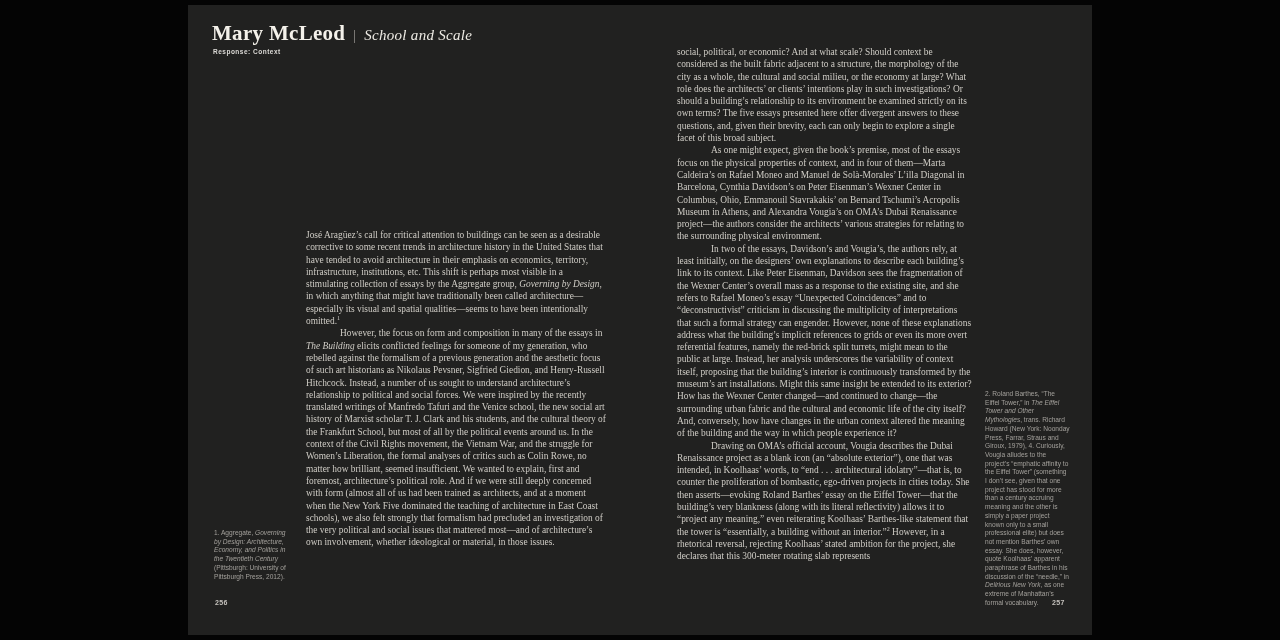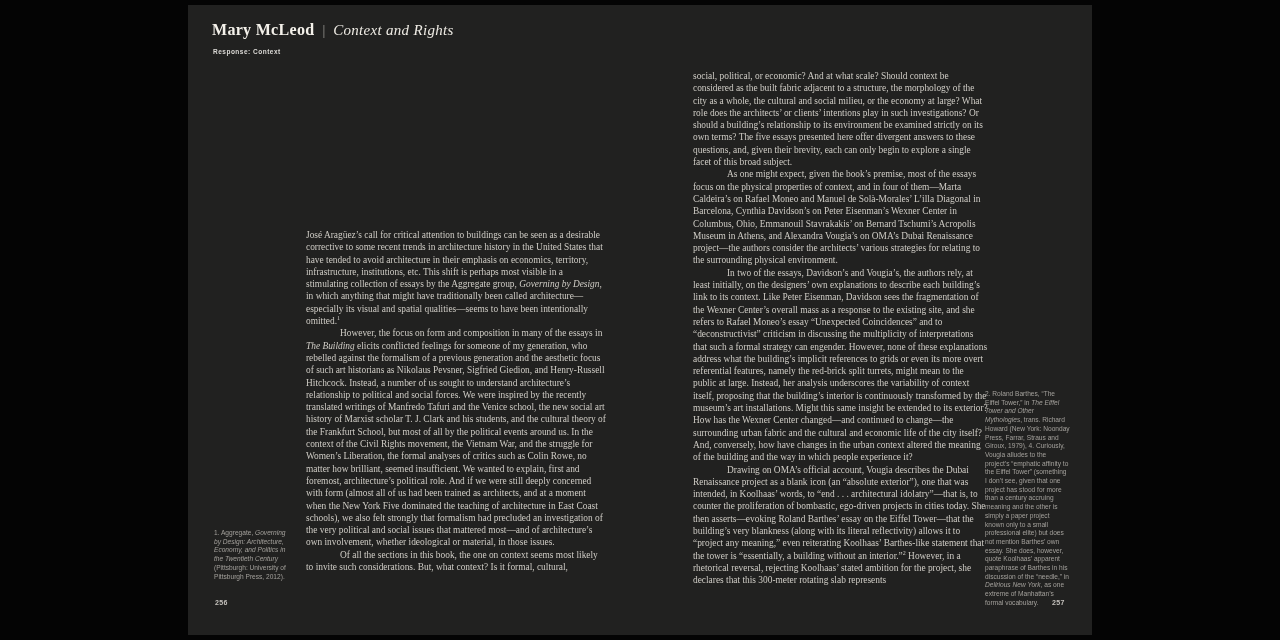--- a/index.html
+++ b/index.html
@@ -14,42 +14,42 @@
 
   .spread {
     position: absolute; left: 188px; top: 5px; width: 904px; height: 630px;
     background: #212120;
   }
 
   
   .header { position: absolute; left: 24px; top: 16px; white-space: nowrap; }
   .author {
     font-family: "Liberation Serif", serif; font-weight: bold;
-    font-size: 16px; color: #f4f1ea; letter-spacing: 0.3px;
+    font-size: 21px; color: #f4f1ea; letter-spacing: 0.3px;
   }
   .hsep { color: #9a9894; font-weight: normal; font-size: 14px; padding: 0 8px; }
   .title {
     font-family: "Liberation Serif", serif; font-style: italic;
     font-size: 15px; color: #eeebe4; letter-spacing: 0.3px;
   }
   .kicker {
     position: absolute; left: 25px; top: 43px;
     font-family: "Liberation Sans", sans-serif; font-weight: bold;
     font-size: 6.5px; letter-spacing: 0.5px; color: #dcdad6;
   }
 
   
   .body-col {
     position: absolute; overflow: hidden;
     font-family: "Liberation Serif", serif;
     font-size: 9.4px; line-height: 12.3px; color: #cfccc5;
     text-align: left;
   }
   .col-left  { left: 118px; top: 224px; width: 300px; height: 376px; }
-  .col-right { left: 489px; top: 65px;  width: 296px; height: 540px; margin-left: 16px; }
+  .col-right { left: 489px; top: 41px;  width: 296px; height: 540px; }
   .para { margin: 0; }
   .para.ind { text-indent: 34px; }
   .it { font-style: italic; text-align: center; }
   sup { font-size: 6px; vertical-align: super; line-height: 0; }
 
   
   .sidenote {
     position: absolute;
     font-family: "Liberation Sans", sans-serif;
     font-size: 6.6px; line-height: 8.7px; color: #a3a09b;
@@ -66,28 +66,27 @@
   .pn-left  { left: 27px; }
   .pn-right { left: 864px; }
 </style>
 </head>
 <body>
 
 <div class="stage">
   <div class="spread">
 
     <div class="header">
-      <span class="author">Mary McLeod</span><span class="hsep">|</span><span class="title">Context and Rights</span>
+      <span class="author">Mary McLeod</span><span class="hsep">|</span><span class="title">School and Scale</span>
     </div>
     <div class="kicker">Response: Context</div>
 
     <div class="body-col col-left">
         <p class="para"><span>José Aragüez’s call for critical attention to buildings can be seen as a desirable corrective to some recent trends in architecture history in the United States that have tended to avoid architecture in their emphasis on economics, territory, infrastructure, institutions, etc. This shift is perhaps most visible in a stimulating collection of essays by the Aggregate group, </span><span class="it">Governing by Design</span><span>, in which anything that might have traditionally been called architecture—especially its visual and spatial qualities—seems to have been intentionally omitted.</span><sup>1</sup></p>
         <p class="para ind"><span>However, the focus on form and composition in many of the essays in </span><span class="it">The Building</span><span> elicits conflicted feelings for someone of my generation, who rebelled against the formalism of a previous generation and the aesthetic focus of such art historians as Nikolaus Pevsner, Sigfried Giedion, and Henry-Russell Hitchcock. Instead, a number of us sought to understand architecture’s relationship to political and social forces. We were inspired by the recently translated writings of Manfredo Tafuri and the Venice school, the new social art history of Marxist scholar T. J. Clark and his students, and the cultural theory of the Frankfurt School, but most of all by the political events around us. In the context of the Civil Rights movement, the Vietnam War, and the struggle for Women’s Liberation, the formal analyses of critics such as Colin Rowe, no matter how brilliant, seemed insufficient. We wanted to explain, first and foremost, architecture’s political role. And if we were still deeply concerned with form (almost all of us had been trained as architects, and at a moment when the New York Five dominated the teaching of architecture in East Coast schools), we also felt strongly that formalism had precluded an investigation of the very political and social issues that mattered most—and of architecture’s own involvement, whether ideological or material, in those issues.</span></p>
-        <p class="para ind"><span>Of all the sections in this book, the one on context seems most likely to invite such considerations. But, what context? Is it formal, cultural,</span></p>
       </div>
 
     <div class="body-col col-right">
         <p class="para"><span>social, political, or economic? And at what scale? Should context be considered as the built fabric adjacent to a structure, the morphology of the city as a whole, the cultural and social milieu, or the economy at large? What role does the architects’ or clients’ intentions play in such investigations? Or should a building’s relationship to its environment be examined strictly on its own terms? The five essays presented here offer divergent answers to these questions, and, given their brevity, each can only begin to explore a single facet of this broad subject.</span></p>
         <p class="para ind"><span>As one might expect, given the book’s premise, most of the essays focus on the physical properties of context, and in four of them—Marta Caldeira’s on Rafael Moneo and Manuel de Solà-Morales’ L’illa Diagonal in Barcelona, Cynthia Davidson’s on Peter Eisenman’s Wexner Center in Columbus, Ohio, Emmanouil Stavrakakis’ on Bernard Tschumi’s Acropolis Museum in Athens, and Alexandra Vougia’s on OMA’s Dubai Renaissance project—the authors consider the architects’ various strategies for relating to the surrounding physical environment.</span></p>
         <p class="para ind"><span>In two of the essays, Davidson’s and Vougia’s, the authors rely, at least initially, on the designers’ own explanations to describe each building’s link to its context. Like Peter Eisenman, Davidson sees the fragmentation of the Wexner Center’s overall mass as a response to the existing site, and she refers to Rafael Moneo’s essay “Unexpected Coincidences” and to “deconstructivist” criticism in discussing the multiplicity of interpretations that such a formal strategy can engender. However, none of these explanations address what the building’s implicit references to grids or even its more overt referential features, namely the red-brick split turrets, might mean to the public at large. Instead, her analysis underscores the variability of context itself, proposing that the building’s interior is continuously transformed by the museum’s art installations. Might this same insight be extended to its exterior? How has the Wexner Center changed—and continued to change—the surrounding urban fabric and the cultural and economic life of the city itself? And, conversely, how have changes in the urban context altered the meaning of the building and the way in which people experience it?</span></p>
         <p class="para ind"><span>Drawing on OMA’s official account, Vougia describes the Dubai Renaissance project as a blank icon (an “absolute exterior”), one that was intended, in Koolhaas’ words, to “end . . . architectural idolatry”—that is, to counter the proliferation of bombastic, ego-driven projects in cities today. She then asserts—evoking Roland Barthes’ essay on the Eiffel Tower—that the building’s very blankness (along with its literal reflectivity) allows it to “project any meaning,” even reiterating Koolhaas’ Barthes-like statement that the tower is “essentially, a building without an interior.”</span><sup>2</sup><span> However, in a rhetorical reversal, rejecting Koolhaas’ stated ambition for the project, she declares that this 300-meter rotating slab represents</span></p>
       </div>
 
     <div class="sidenote note-left"><span>1. Aggregate, </span><span class="it">Governing by Design: Architecture, Economy, and Politics in the Twentieth Century</span><span> (Pittsburgh: University of Pittsburgh Press, 2012).</span></div>

